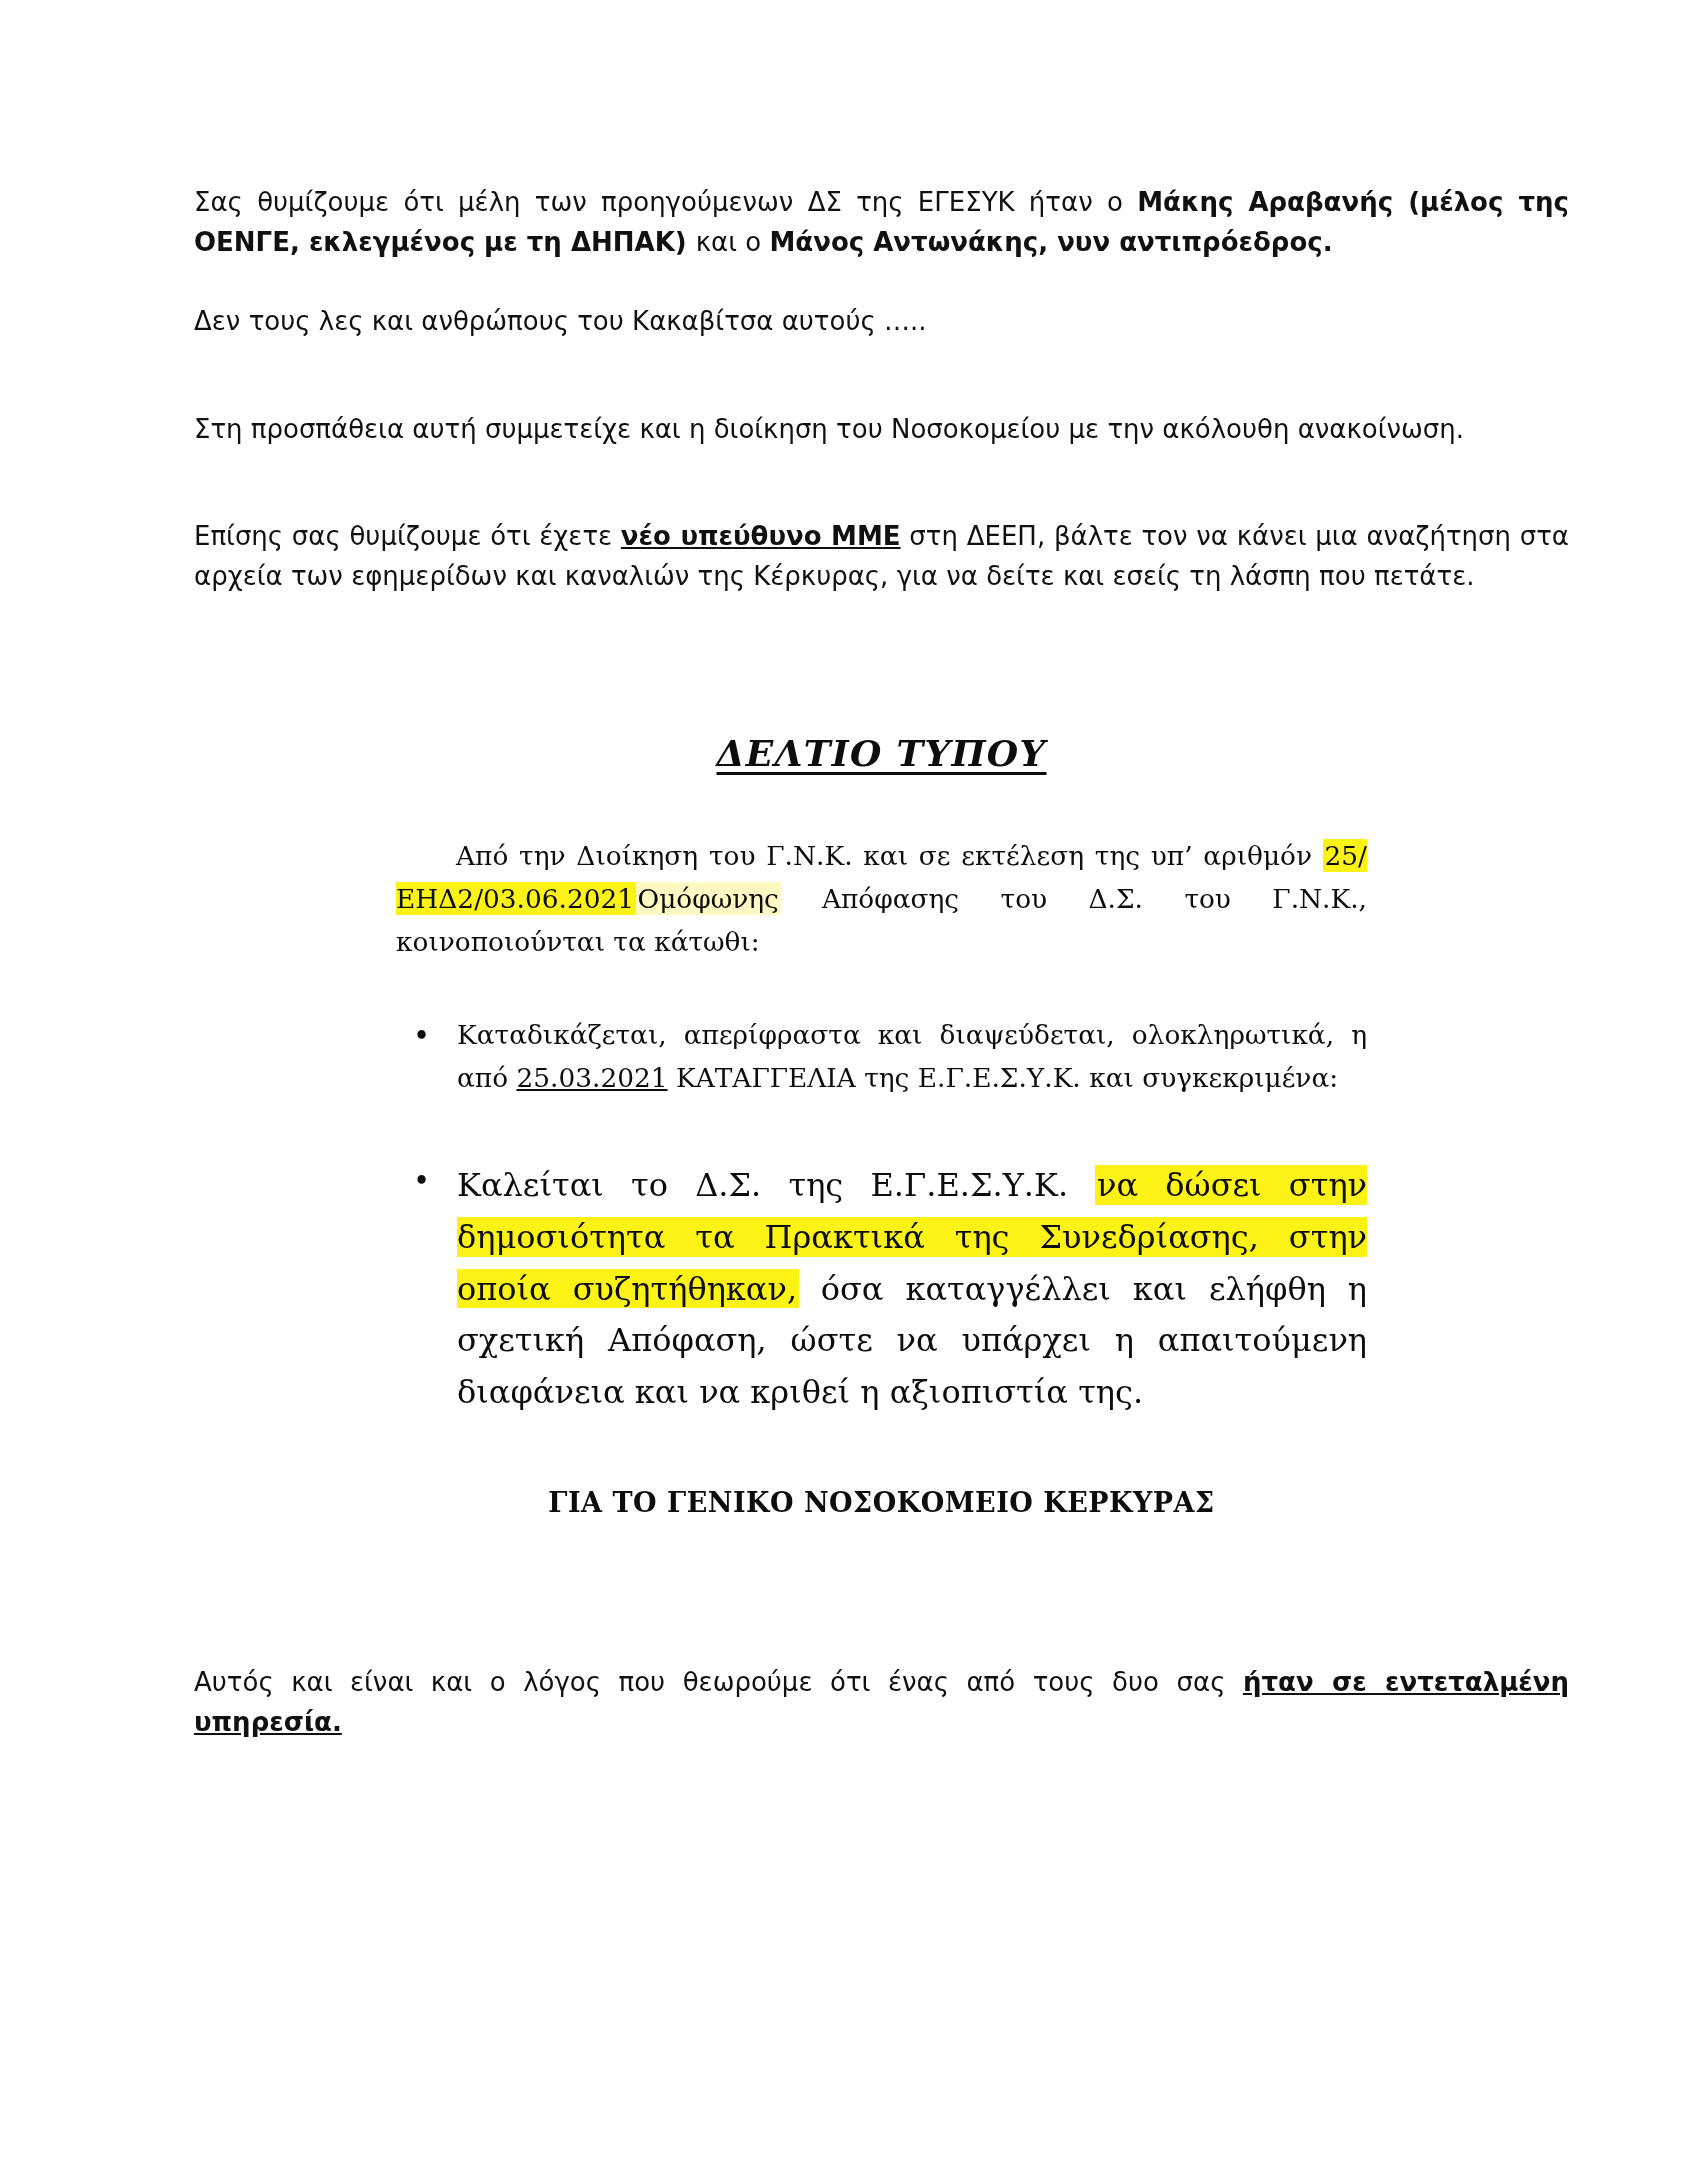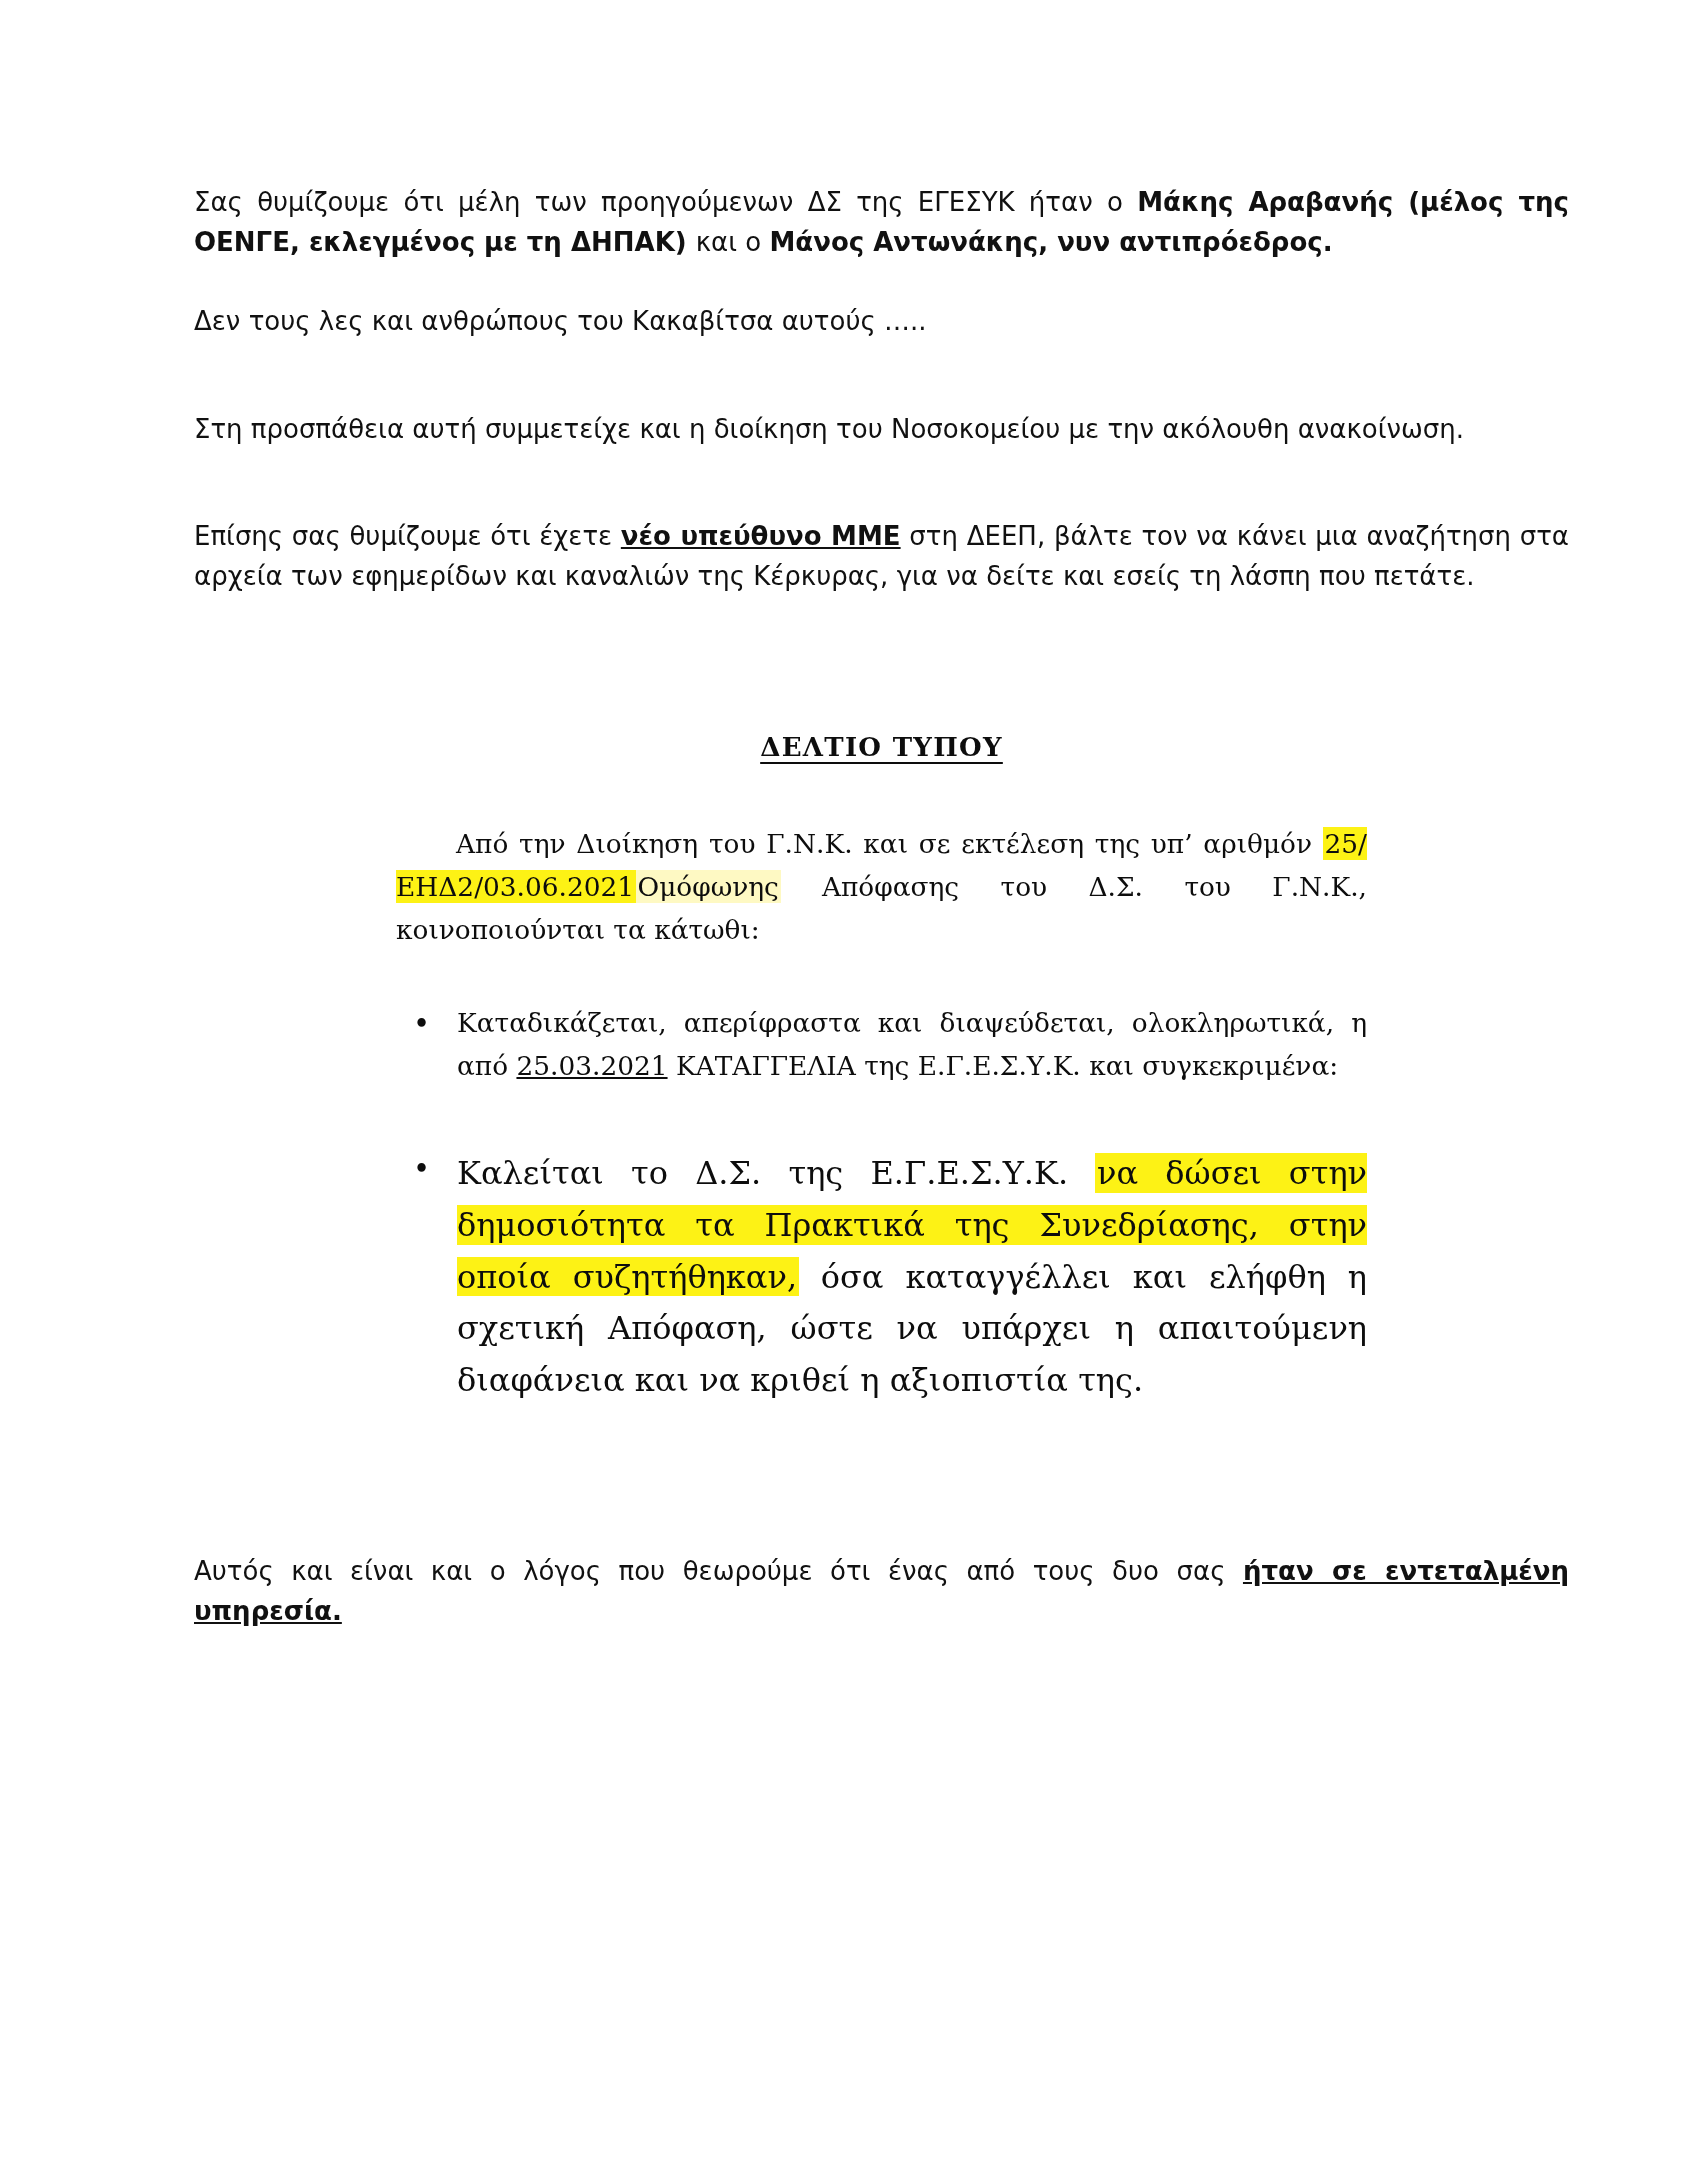--- a/index.html
+++ b/index.html
@@ -43,25 +43,26 @@
     margin: 0 auto;
     margin-top: 136px;
     width: 1193px;
     font-family: "DejaVu Serif", serif;
     color: #0d0d0d;
   }
   .press-title {
     text-align: center;
     font-family: "DejaVu Serif", serif;
     font-weight: bold;
-    font-size: 26px;
+    font-size: 36px;
     letter-spacing: 1.3px;
     text-decoration: underline;
     text-underline-offset: 6px;
     margin: 0 0 61px 0;
+    font-style: italic;
   }
   .press-para {
     font-family: "DejaVu Serif", serif;
     font-size: 26.4px;
     line-height: 1.62;
     text-align: justify;
     margin: 0;
     padding: 0 111px 0 111px;
   }
   .press-para .indent { display: inline-block; width: 60px; }
@@ -141,20 +142,21 @@
 
     <ul class="bullets">
       <li>
         <span>Καταδικάζεται, απερίφραστα και διαψεύδεται, ολοκληρωτικά, η από </span><span class="u">25.03.2021</span><span> ΚΑΤΑΓΓΕΛΙΑ της Ε.Γ.Ε.Σ.Υ.Κ. και συγκεκριμένα:</span>
       </li>
       <li class="big">
         <span>Καλείται το Δ.Σ. της Ε.Γ.Ε.Σ.Υ.Κ. </span><span class="hl-yellow">να δώσει στην δημοσιότητα τα Πρακτικά της Συνεδρίασης, στην οποία συζητήθηκαν,</span><span> όσα καταγγέλλει και ελήφθη η σχετική Απόφαση, ώστε να υπάρχει η απαιτούμενη διαφάνεια και να κριθεί η αξιοπιστία της.</span>
       </li>
     </ul>
 
+    <div class="press-signature">ΓΙΑ ΤΟ ΓΕΝΙΚΟ ΝΟΣΟΚΟΜΕΙΟ ΚΕΡΚΥΡΑΣ</div>
   </div>
 
   <p class="body-text closing">
     <span>Αυτός και είναι και ο λόγος που θεωρούμε ότι ένας από τους δυο σας </span><span class="ub">ήταν σε εντεταλμένη υπηρεσία.</span>
   </p>
 
 </div>
 
 
 </body></html>

